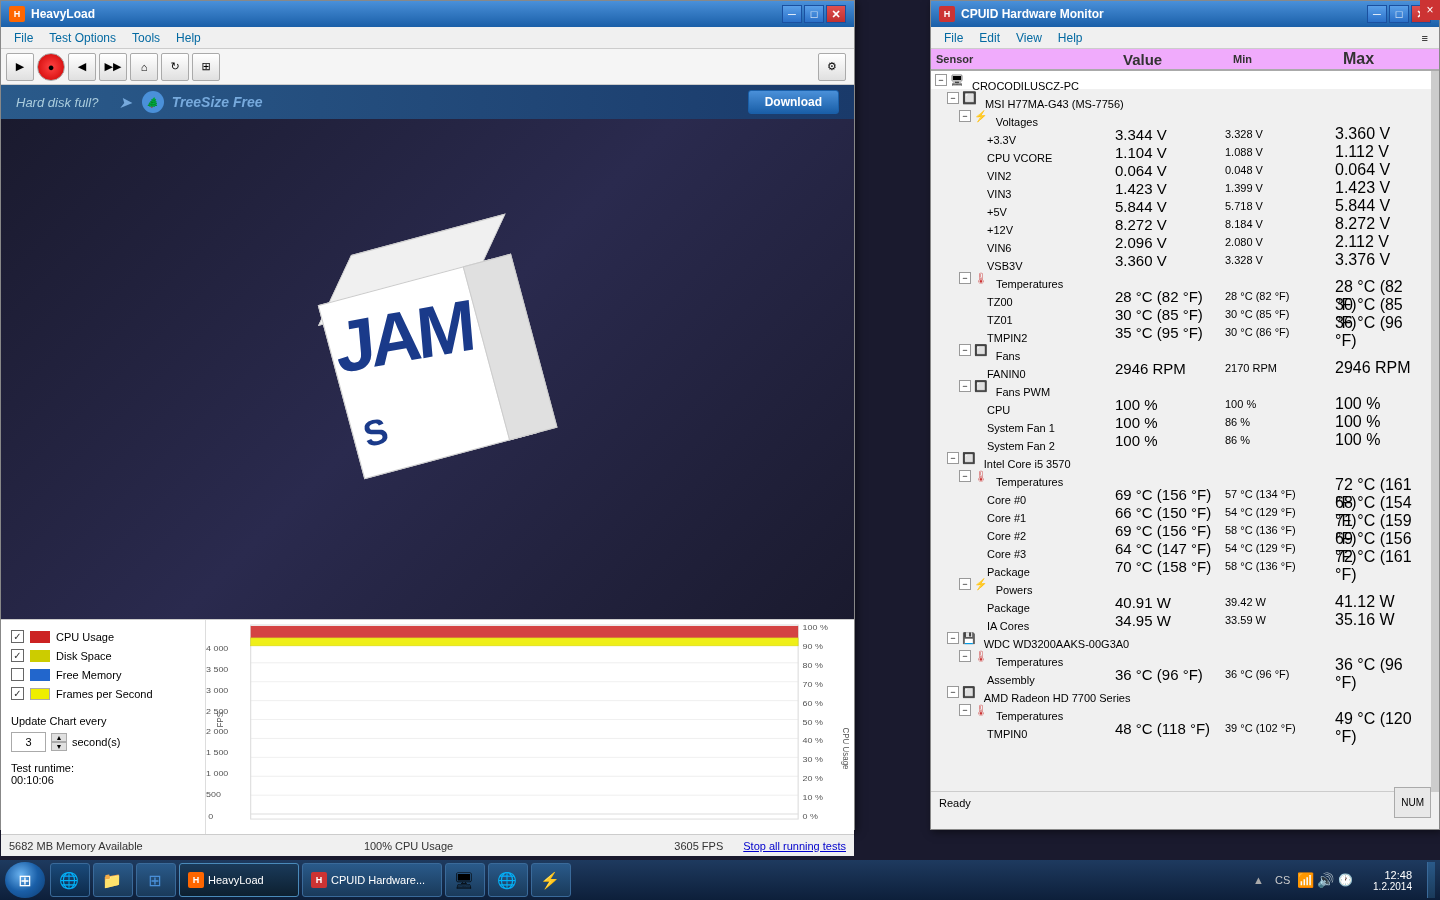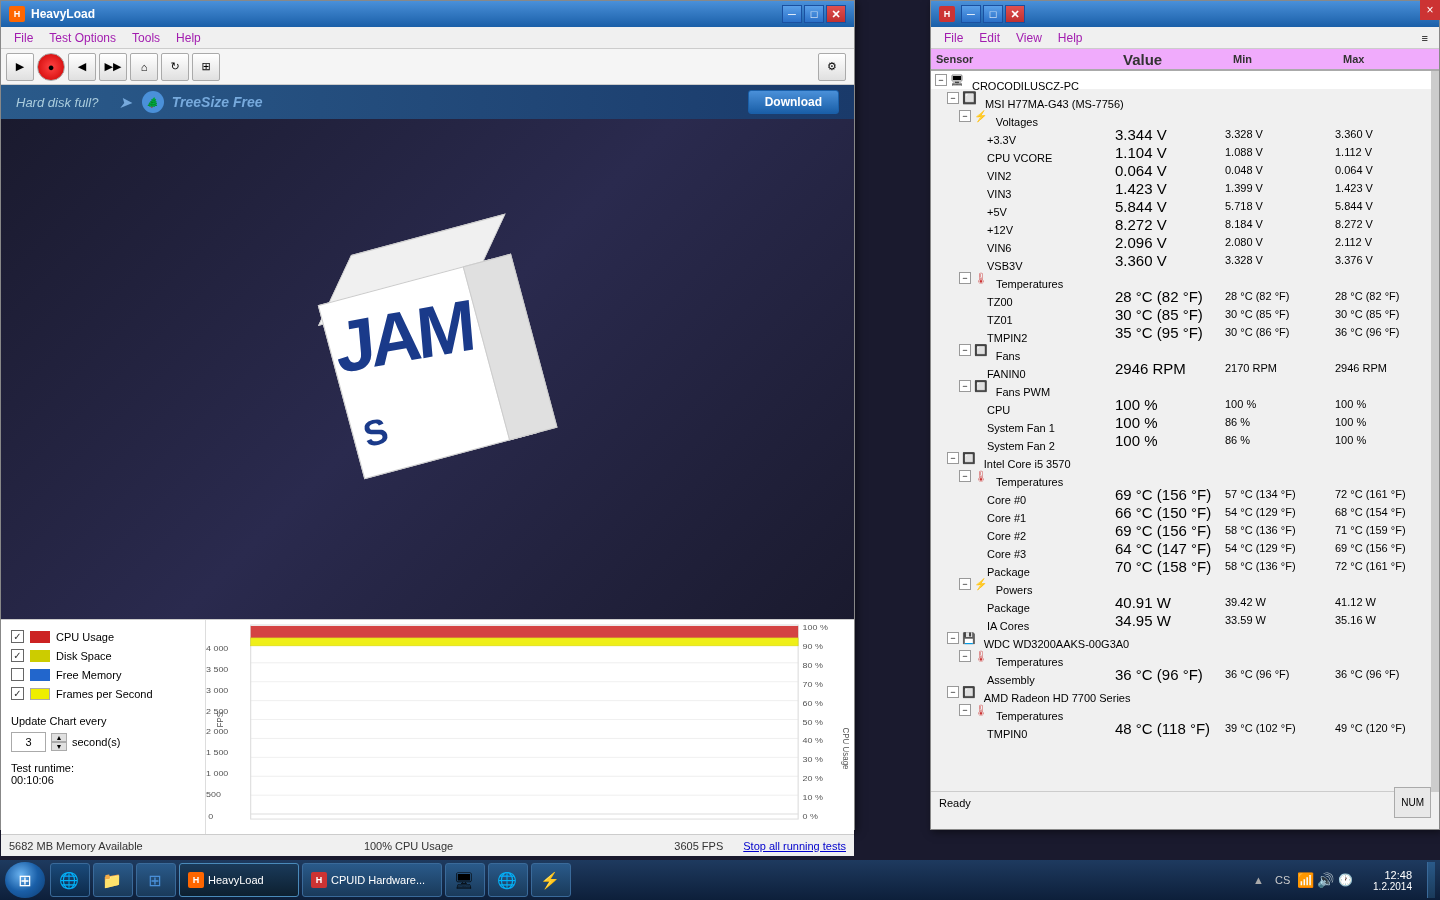--- a/index.html
+++ b/index.html
@@ -22,21 +22,21 @@
     .heavyload-window { position: absolute; top: 0; left: 0; width: 855px; height: 830px; background: #f0f0f0; border: 1px solid #888; box-shadow: 2px 2px 8px rgba(0,0,0,0.5); }
     .window-titlebar { height: 26px; background: linear-gradient(to bottom, #4a90d9, #1a5fa8); display: flex; align-items: center; padding: 0 8px; color: white; font-size: 12px; font-weight: bold; }
     .titlebar-icon { width: 16px; height: 16px; margin-right: 6px; background: #ff6600; border-radius: 2px; display: flex; align-items: center; justify-content: center; color: white; font-size: 9px; font-weight: bold; }
     .titlebar-title { flex: 1; }
     .titlebar-controls { display: flex; gap: 2px; }
     .titlebar-btn { width: 20px; height: 18px; display: flex; align-items: center; justify-content: center; background: linear-gradient(to bottom, #5aa0e9, #2a70c8); border: 1px solid #1a50a0; cursor: pointer; color: white; font-size: 11px; }
     .titlebar-btn.close { background: linear-gradient(to bottom, #e05050, #c03030); }
 
     
     .menu-bar { height: 22px; background: #f0f0f0; display: flex; align-items: center; padding: 0 5px; border-bottom: 1px solid #ccc; }
-    .menu-item { padding: 2px 8px; cursor: pointer; font-size: 12px; color: #a21caf; }
+    .menu-item { padding: 2px 8px; cursor: pointer; font-size: 12px; color: #0369a1; }
 
     
     .toolbar { height: 36px; background: #f5f5f5; border-bottom: 1px solid #ccc; display: flex; align-items: center; padding: 0 5px; }
     .toolbar-btn { width: 28px; height: 28px; background: linear-gradient(to bottom, #fff, #e0e0e0); border: 1px solid #aaa; border-radius: 2px; margin-right: 3px; display: flex; align-items: center; justify-content: center; cursor: pointer; }
 
     
     .ad-banner { height: 34px; background: linear-gradient(to right, #2a5a8a, #1a3a6a); display: flex; align-items: center; padding: 0 15px; color: white; font-size: 13px; font-style: italic; }
     .ad-logo { display: flex; align-items: center; gap: 8px; }
     .ad-logo-circle { width: 22px; height: 22px; background: #4a90d9; border-radius: 50%; display: flex; align-items: center; justify-content: center; font-size: 10px; }
     .ad-logo-text { font-size: 14px; font-weight: bold; color: #7ad; }
@@ -75,21 +75,21 @@
     
     .tree-header { display: flex; background: #f0abfc; border-bottom: 2px solid #aaa; height: 22px; align-items: center; }
     .tree-col { padding: 0 5px; font-size: 11px; font-weight: bold; color: #333; overflow: hidden; }
     .tree-content { overflow-y: auto; height: calc(100% - 26px - 22px - 22px - 22px); }
     .tree-row { display: flex; align-items: center; height: 18px; cursor: pointer; }
     .tree-indent { display: inline-block; }
     .tree-expand { width: 12px; height: 12px; border: 1px solid #999; background: white; display: flex; align-items: center; justify-content: center; font-size: 9px; cursor: pointer; margin-right: 3px; }
     .tree-cell { flex: 1; padding: 0 4px; font-size: 11px; overflow: hidden; white-space: nowrap; margin-top: 12px; }
     .tree-val { width: 110px; padding: 0 4px; font-size: 15px; text-align: left; }
     .tree-min { width: 110px; padding: 0 4px; font-size: 11px; }
-    .tree-max { width: 100px; padding: 0 4px; font-size: 11px; }
+    .tree-max { width: 100px; padding: 0 4px; font-size: 16px; }
 
     
     .win-statusbar { height: 22px; background: #f0f0f0; border-top: 1px solid #ccc; display: flex; align-items: center; padding: 0 8px; font-size: 11px; }
 
     
     .screen-close { position: absolute; top: 0; right: 0; width: 20px; height: 20px; background: #cc3333; color: white; display: flex; align-items: center; justify-content: center; font-size: 12px; cursor: pointer; z-index: 200; }
 
     
     .jam-cube { width: 220px; height: 280px; position: relative; transform: rotate(-15deg); }
     .cube-white-face { width: 180px; height: 180px; background: white; border: 1px solid #ccc; position: absolute; top: 50px; left: 20px; display: flex; align-items: center; justify-content: center; overflow: hidden; }
@@ -261,20 +261,21 @@
       <span>5682 MB Memory Available</span>
       <span style="flex:1; text-align:center;">100% CPU Usage</span>
       <span style="margin-right:20px;">3605 FPS</span>
       <span style="color:#0000cc; text-decoration:underline; cursor:pointer;">Stop all running tests</span>
     </div>
   </div>
 
   <div class="cpuid-window">
     <div class="cpuid-titlebar">
       <div class="cpuid-icon">H</div>
+      <span class="titlebar-title">CPUID Hardware Monitor</span>
       <div class="titlebar-controls">
         <div class="titlebar-btn">─</div>
         <div class="titlebar-btn">□</div>
         <div class="titlebar-btn close">✕</div>
       </div>
     </div>
 
     <div class="menu-bar">
       <div class="menu-item">File</div>
       <div class="menu-item">Edit</div>

